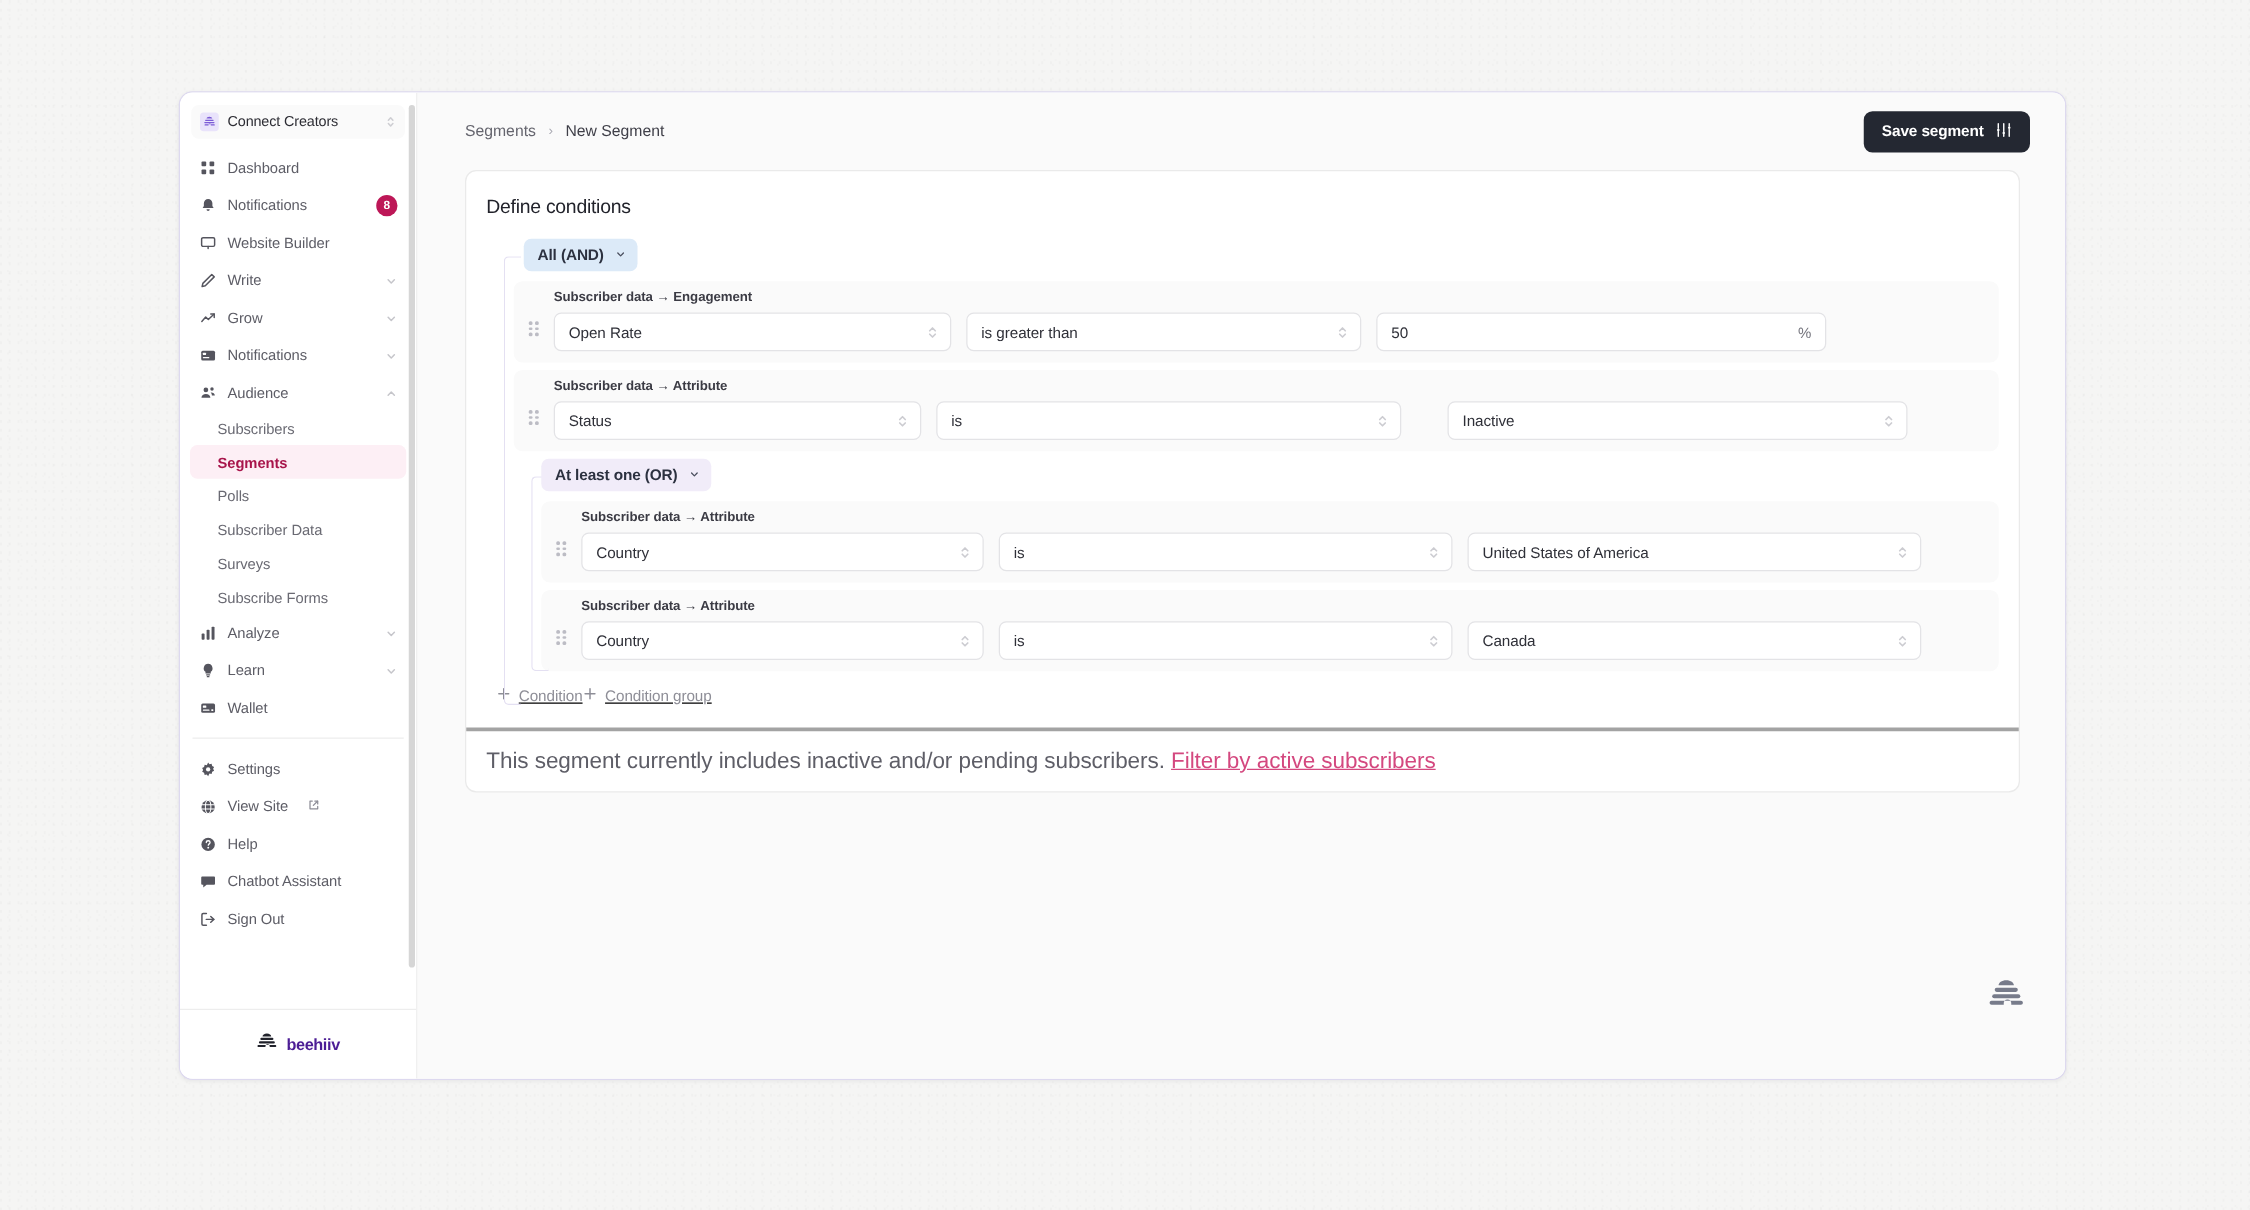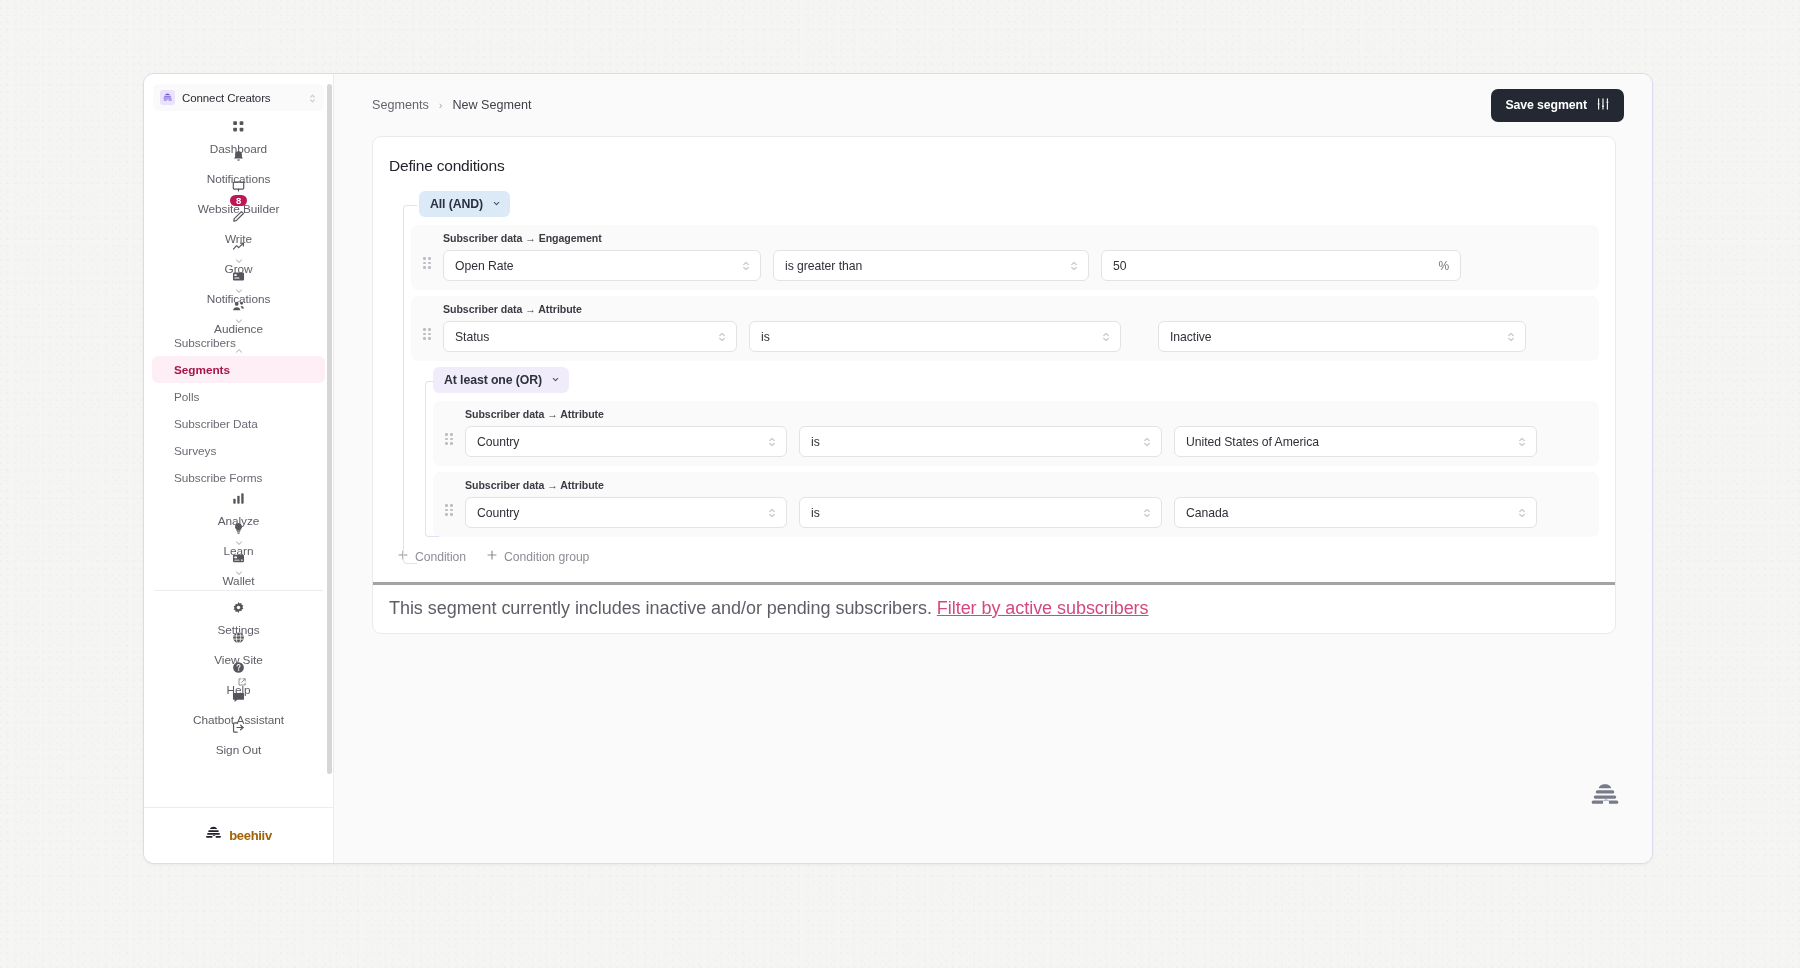--- a/index.html
+++ b/index.html
@@ -82,21 +82,20 @@
     height: 30px;
     margin: 0 8px;
     padding: 0 7px;
     border-radius: 6px;
     gap: 9px;
     cursor: pointer;
     color: #5d5d66;
     font-size: 11.8px;
     position: relative;
     letter-spacing: -0.05px;
-    flex-direction: column;
   }
   .nav-ico { width: 14px; height: 14px; flex: 0 0 14px; display:flex; align-items:center; justify-content:center; color:#55555e; }
   .nav-label { flex: 1; white-space: nowrap; }
   .chev { width: 10px; height: 10px; opacity: .5; flex:0 0 10px; }
   .badge {
     background: #bd1757;
     color: #fff;
     font-size: 9.5px;
     font-weight: bold;
     min-width: 17px;
@@ -133,21 +132,21 @@
   }
 
   .sidebar-footer {
     border-top: 1px solid #ededed;
     height: 56px;
     display: flex;
     align-items: center;
     justify-content: center;
     gap: 7px;
   }
-  .bh-word { font-size: 13px; color: #a16207; font-weight: bold; letter-spacing: -0.3px; }
+  .bh-word { font-size: 13px; color: #4c1d95; font-weight: bold; letter-spacing: -0.3px; }
 
   .sb-scrollbar {
     position: absolute;
     right: 1px; top: 10px;
     width: 5px; height: 690px;
     background: #d6d6d6;
     border-radius: 3px;
   }
 
   
@@ -317,23 +316,23 @@
     align-items: center;
     gap: 6px;
     font-size: 12.2px;
     color: #8e8e97;
     cursor: pointer;
     letter-spacing: -0.05px;
   }
 
   .root-actions {
     display: flex;
-    gap: 20px;
     margin: 12px 0 0 8px;
     align-items: center;
+    text-decoration: underline;
   }
 
   .notice {
     border-top: 3px solid #a3a3a3;
     margin-top: 18px;
     padding: 13px 16px 14px 16px;
     font-size: 18px;
     color: #5e5e67;
     letter-spacing: -0.05px;
   }

